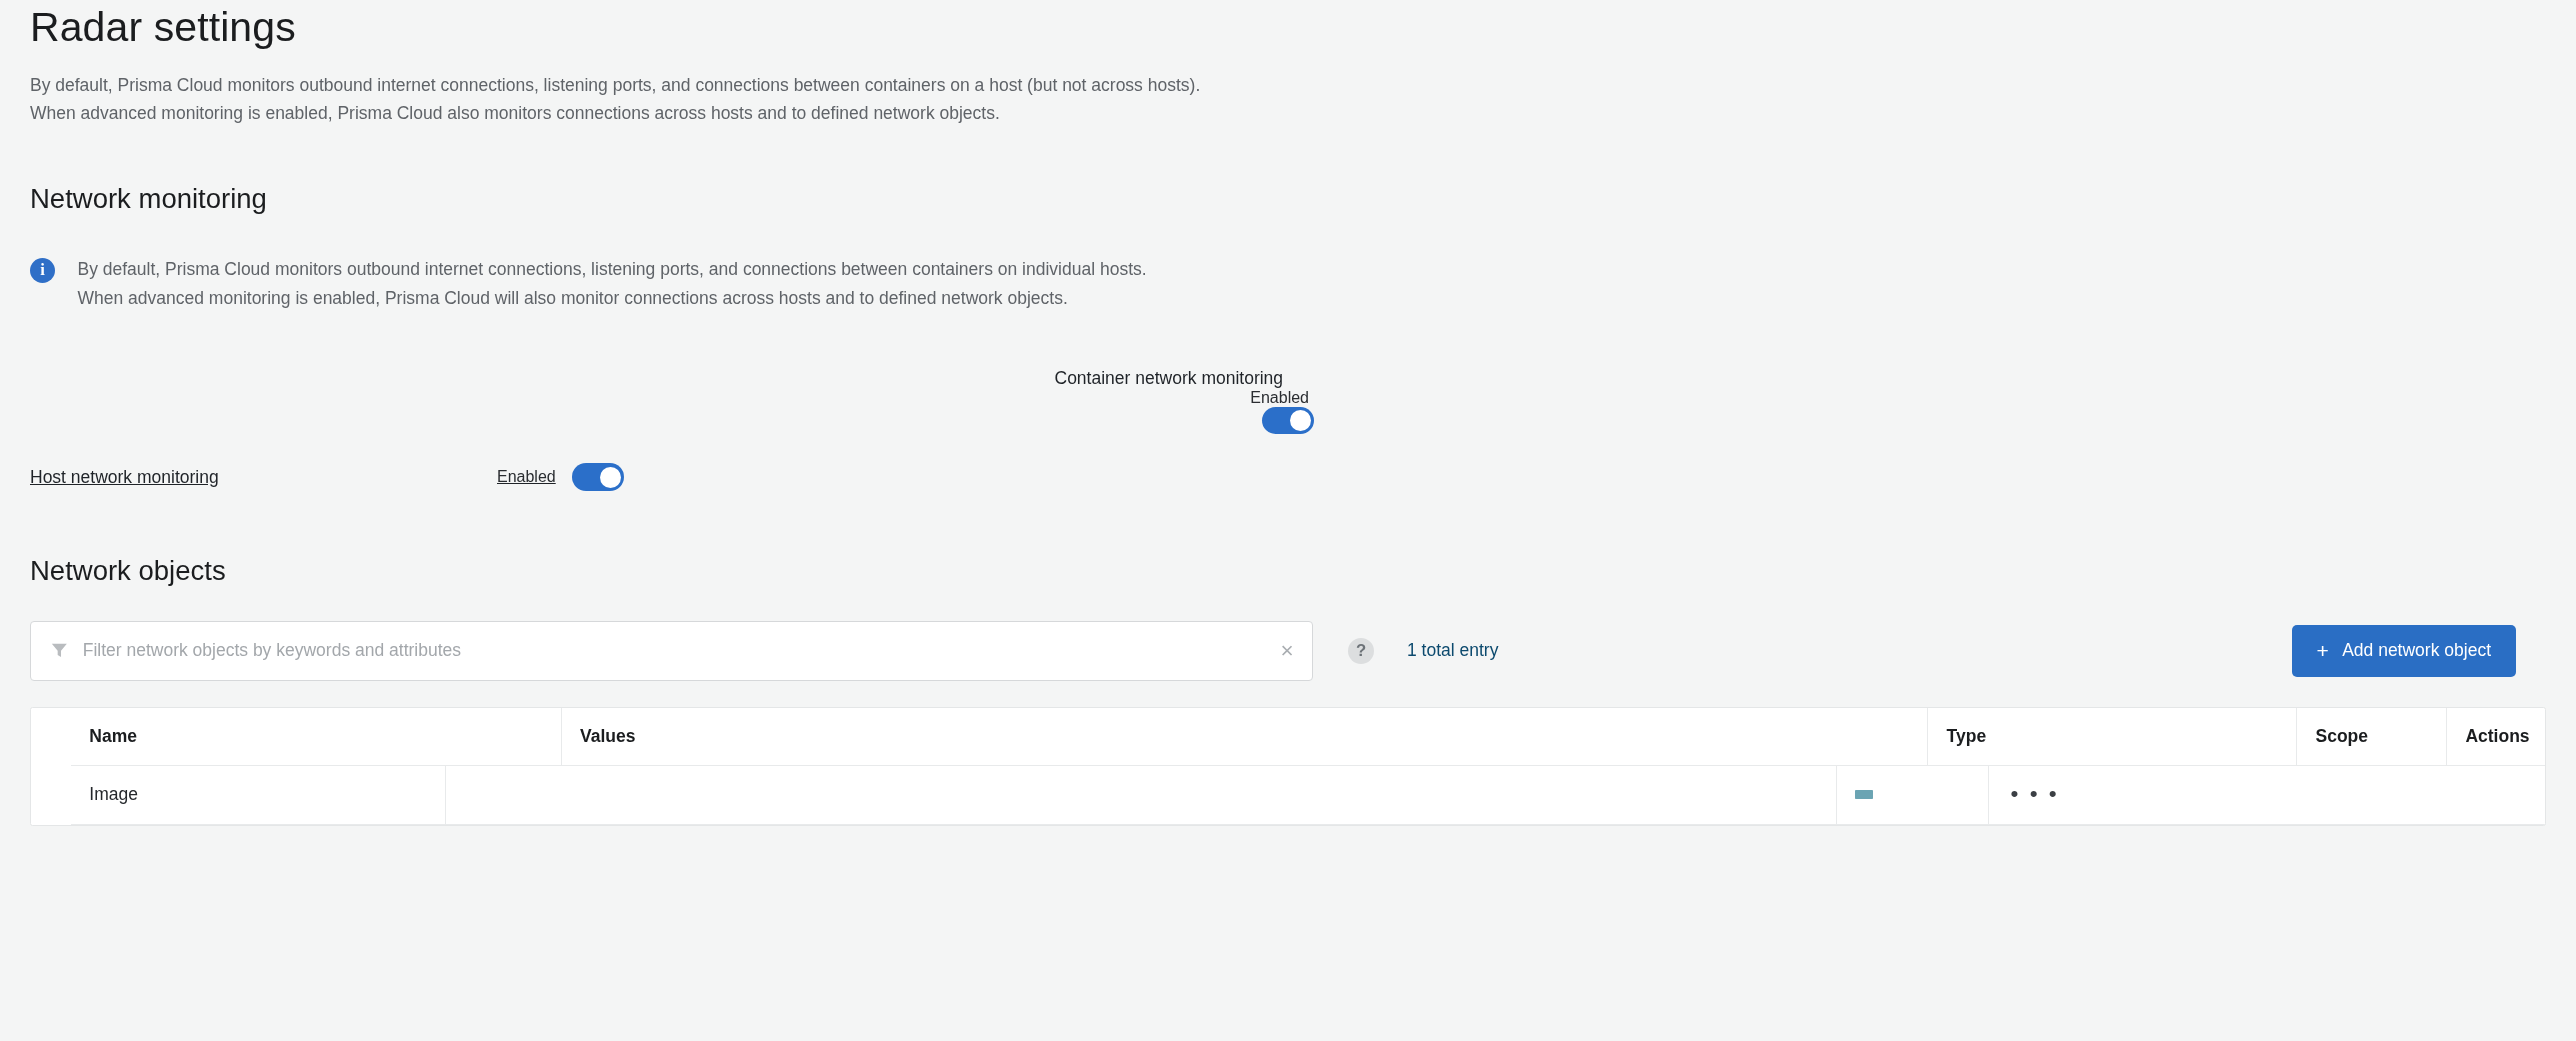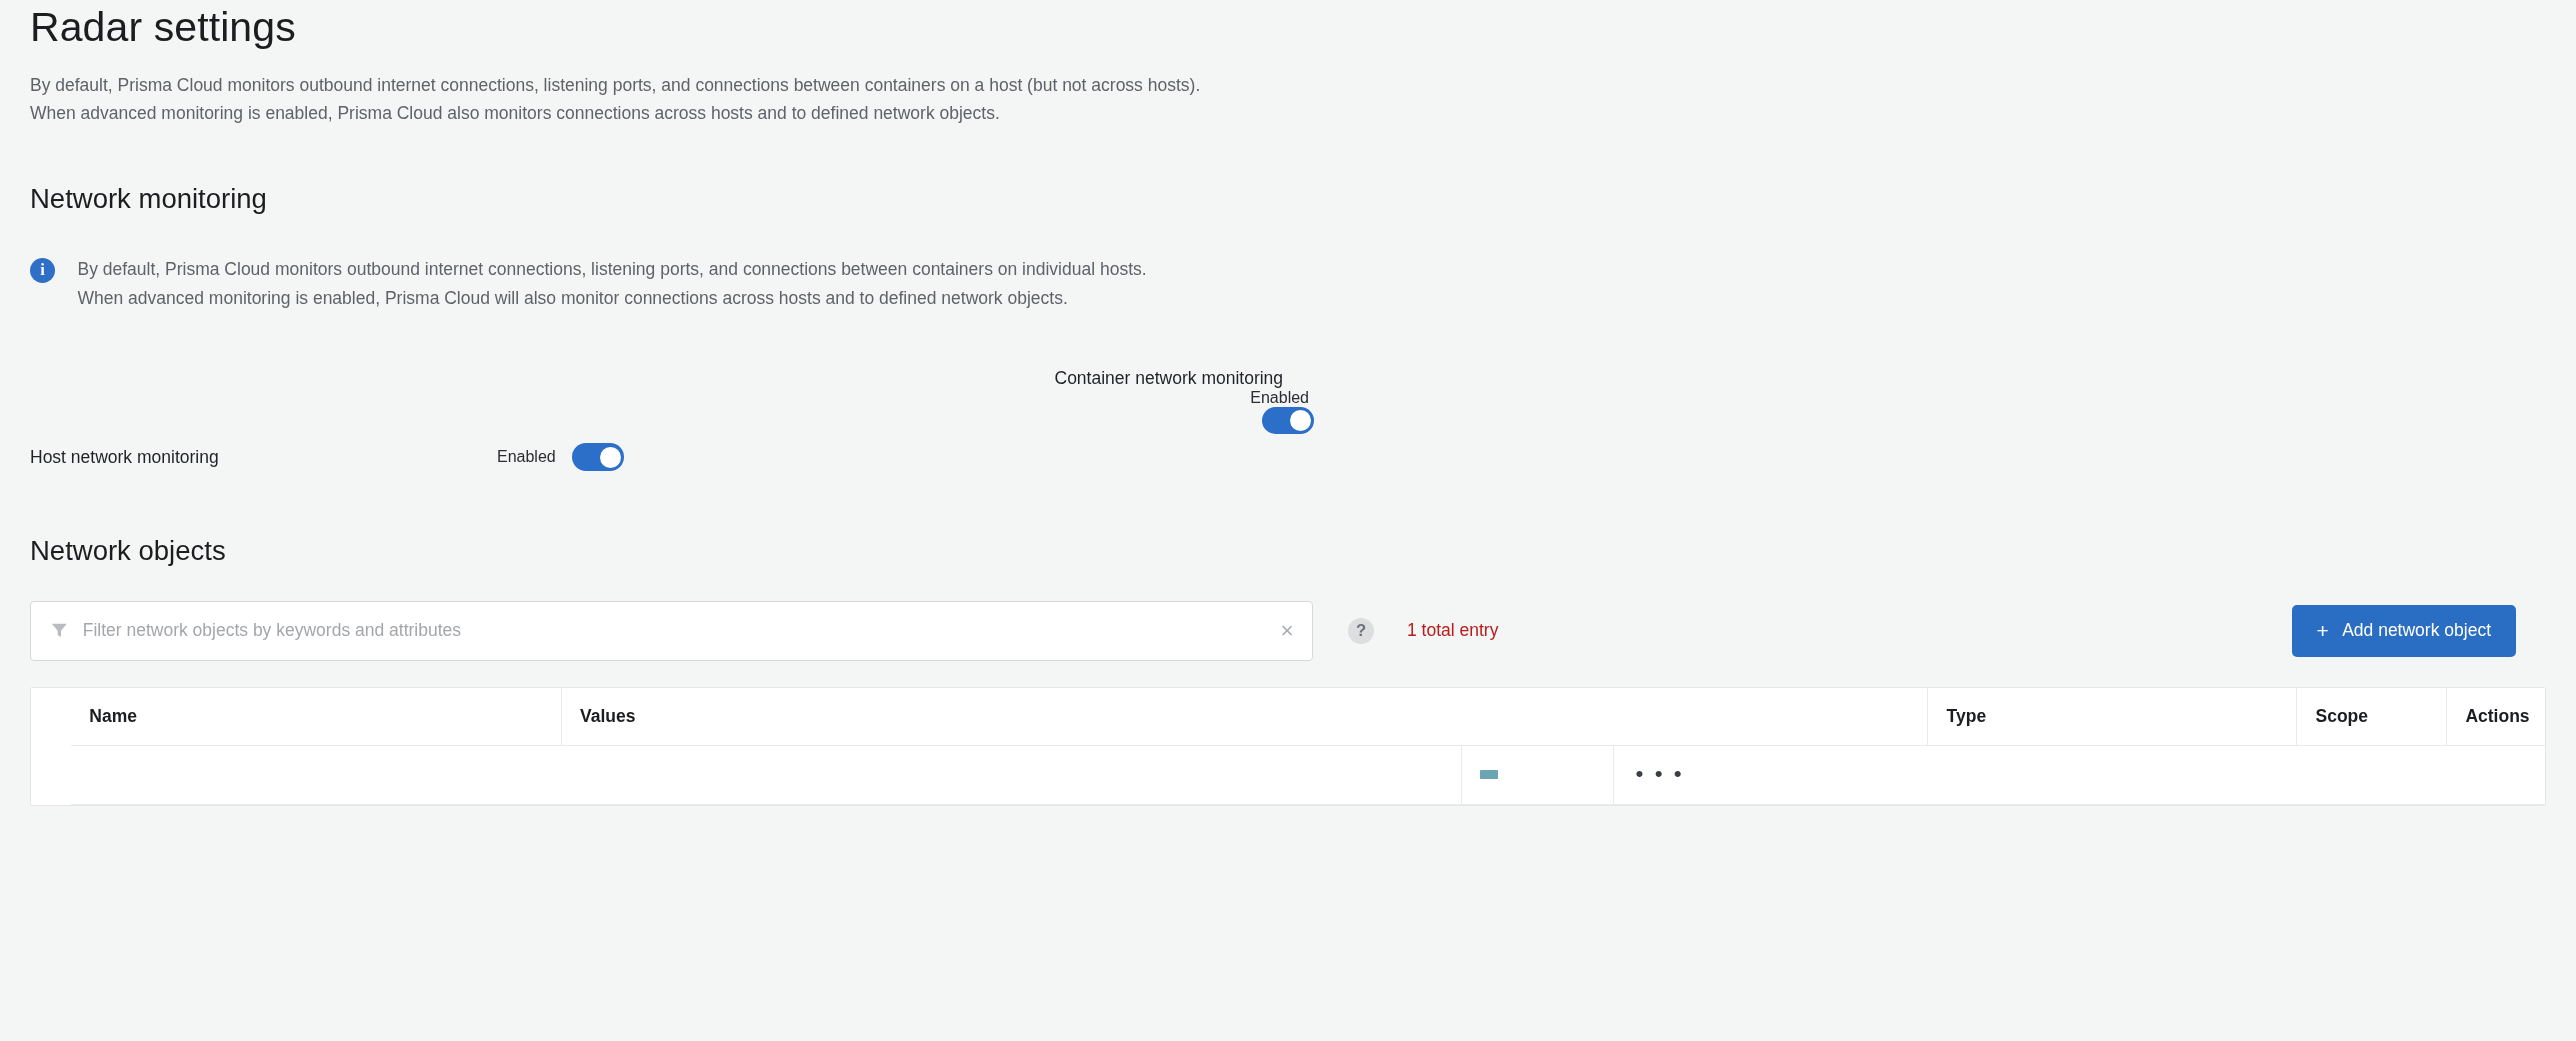--- a/index.html
+++ b/index.html
@@ -77,21 +77,21 @@
   }
   .info-text div { white-space: nowrap; }
 
   
   .toggle-row {
     display: flex;
     align-items: center;
     height: 33px;
   }
   #container-network-monitoring-row { margin-top: 55px; flex-direction: column; }
-  #host-network-monitoring-row { margin-top: 40px; }
+  #host-network-monitoring-row { margin-top: 60px; text-decoration: underline; }
   .toggle-label {
     width: 467px;
     font-size: 17.5px;
     color: #1f2328;
   }
   .toggle-state {
     font-size: 16px;
     color: #2a2d31;
     margin-right: 16.7px;
   }
@@ -171,21 +171,21 @@
     font-weight: 700;
     display: flex;
     align-items: center;
     justify-content: center;
     margin-left: 35px;
     cursor: pointer;
   }
   .total-entry {
     margin-left: 33px;
     font-size: 17.5px;
-    color: #b91c1c;
+    color: #0c4a6e;
   }
   .add-button {
     position: absolute;
     right: 30px;
     top: 0;
     height: 52px;
     background: #2a6ec4;
     color: #ffffff;
     border: none;
     border-radius: 5px;
@@ -317,20 +317,21 @@
 
     <div class="trow header">
       <div class="cell c-name">Name</div>
       <div class="cell c-values">Values</div>
       <div class="cell c-type">Type</div>
       <div class="cell c-scope">Scope</div>
       <div class="cell c-actions">Actions</div>
     </div>
 
     <div class="trow body">
+      <div class="cell c-type">Image</div>
       <div class="cell c-values"></div>
       <div class="cell c-scope">
         <span class="scope-chip"></span>
       </div>
       <div class="cell c-actions">
         <span class="actions-dots">• • •</span>
       </div>
     </div>
 
   </div>

